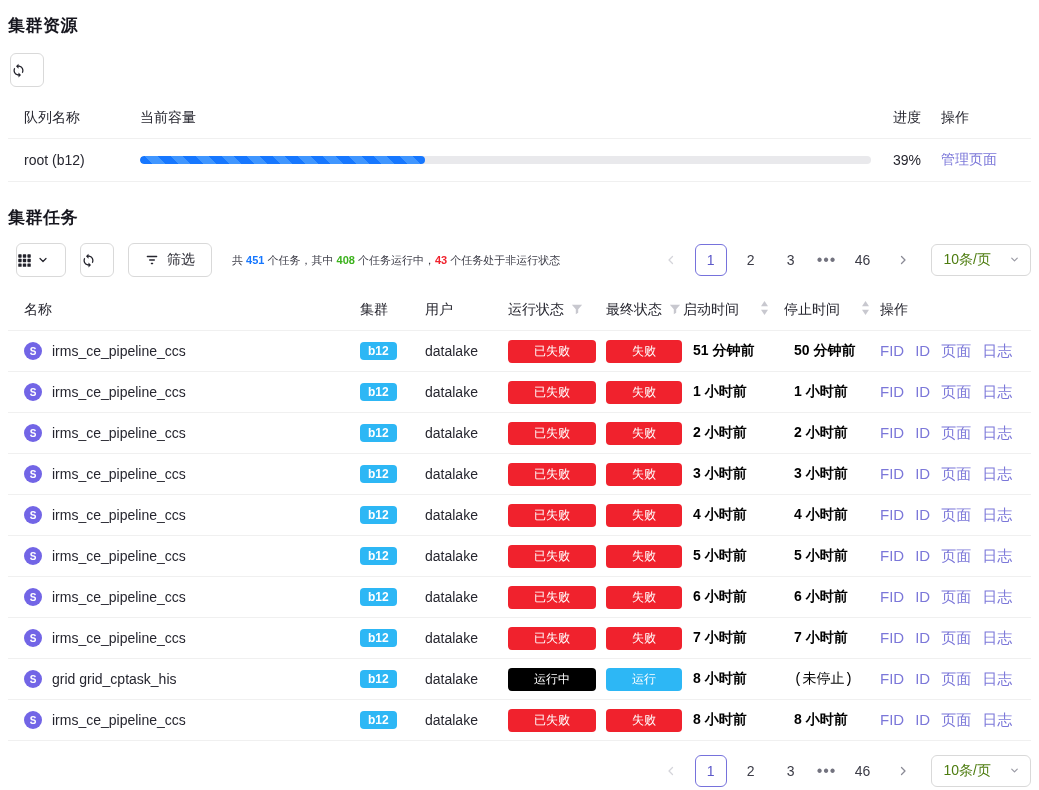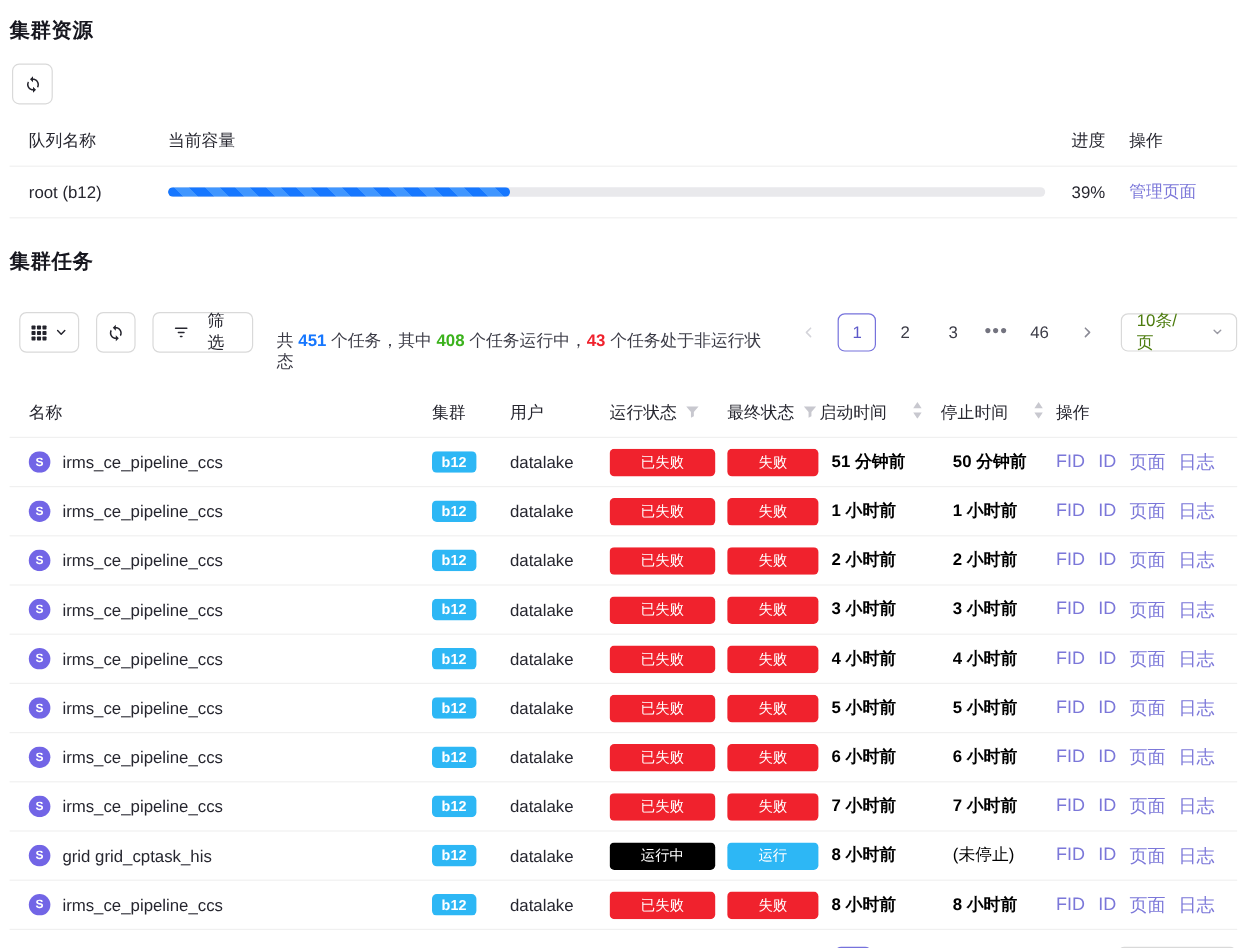--- a/index.html
+++ b/index.html
@@ -2,21 +2,21 @@
 <html><head>
 <meta charset="utf-8">
 <style>
   * { box-sizing: border-box; margin: 0; padding: 0; }
   html,body { width:1039px; height:790px; background:#fff; overflow:hidden;
     font-family:"Liberation Sans","DejaVu Sans",sans-serif; color:#26262f; }
   .wrap { padding:14px 8px 0 8px; }
 
   h2.sec-title { font-size:17px; font-weight:700; color:#17171f; letter-spacing:.5px; }
 
-  .icon-btn { display:inline-flex; align-items:center; justify-content:center;
+  .icon-btn { display:inline-flex; align-items:center; 
     width:34px; height:34px; border:1px solid #d9d9d9; border-radius:6px; background:#fff;
     color:#23232c; cursor:pointer; }
   .icon-btn svg { display:block; }
 
   
   .res-refresh { margin:16px 0 10px 2px; }
   .res-head, .res-row { display:grid; grid-template-columns:132px 1fr 48px 90px;
     align-items:center; }
   .res-head { height:42px; border-bottom:1px solid #f0f0f0; font-weight:500; font-size:14px; }
   .res-row  { height:43px; border-bottom:1px solid #f0f0f0; font-size:14px; }
@@ -26,21 +26,21 @@
   .track { height:8px; background:#e9e9ec; border-radius:99px; overflow:hidden; }
   .fill { height:100%; border-radius:99px;
     background:repeating-linear-gradient(45deg,#1677ff 0 9px,#4096ff 9px 18px); }
   .link { color:#7b77d9; text-decoration:none; cursor:pointer; }
 
   
   .tasks-title { margin-top:24px; }
   .toolbar { display:flex; align-items:center; margin:14px 0 0 8px; gap:14px; }
   .grid-btn { width:50px; gap:5px; }
   .filter-btn { width:auto; padding:0 16px; gap:8px; font-size:14px; color:#26262f; height:34px; }
-  .summary { font-size:14px; color:#3c3c47; margin-left:6px;margin-top:32px; }
+  .summary { font-size:11px; color:#3c3c47; margin-left:6px; }
   .summary b { font-weight:700; }
   .n-blue { color:#1677ff; } .n-green { color:#3bb21c; } .n-red { color:#f0222d; }
 
   .pager { display:flex; align-items:center; gap:8px; margin-left:auto; }
   .pg-btn { min-width:32px; height:32px; display:inline-flex; align-items:center;
     justify-content:center; font-size:14px; color:#3c3c47; border-radius:6px; cursor:pointer;
     background:#fff; }
   .pg-btn.active { border:1px solid #7672dc; color:#5c58c9; }
   .pg-btn.prev { color:#d4d4da; }
   .pg-btn.next { color:#8a8a95; }
@@ -64,21 +64,21 @@
     font-size:10px; font-weight:600; display:inline-flex; align-items:center;
     justify-content:center; flex:0 0 18px; }
   .tag { display:inline-block; background:#2db7f5; color:#fff; font-size:12px; font-weight:600;
     padding:2px 8px; border-radius:4px; }
   .badge { display:inline-block; color:#fff; font-size:12px; padding:3px 26px; border-radius:4px; }
   .badge.v-error { background:#f0222d; }
   .badge.v-success { background:#000000; }
   .badge.v-processing { background:#2db7f5; }
   .time { color:#000000;margin-left:10px; }
   .time.v-strong { font-weight:700; }
-  .time.v-plain { font-weight:400; }
+  .time.v-plain { font-weight:400;font-family:Liberation Mono, monospace; }
   .c-actions { display:flex; gap:11px; font-size:15px; }
   .ficon { color:#c8c8cf; }
   .bottom-pager { display:flex; justify-content:flex-end; margin-top:14px; padding-right:0; }
 </style>
 </head>
 <body>
 
 <div class="wrap">
 
   <section>

